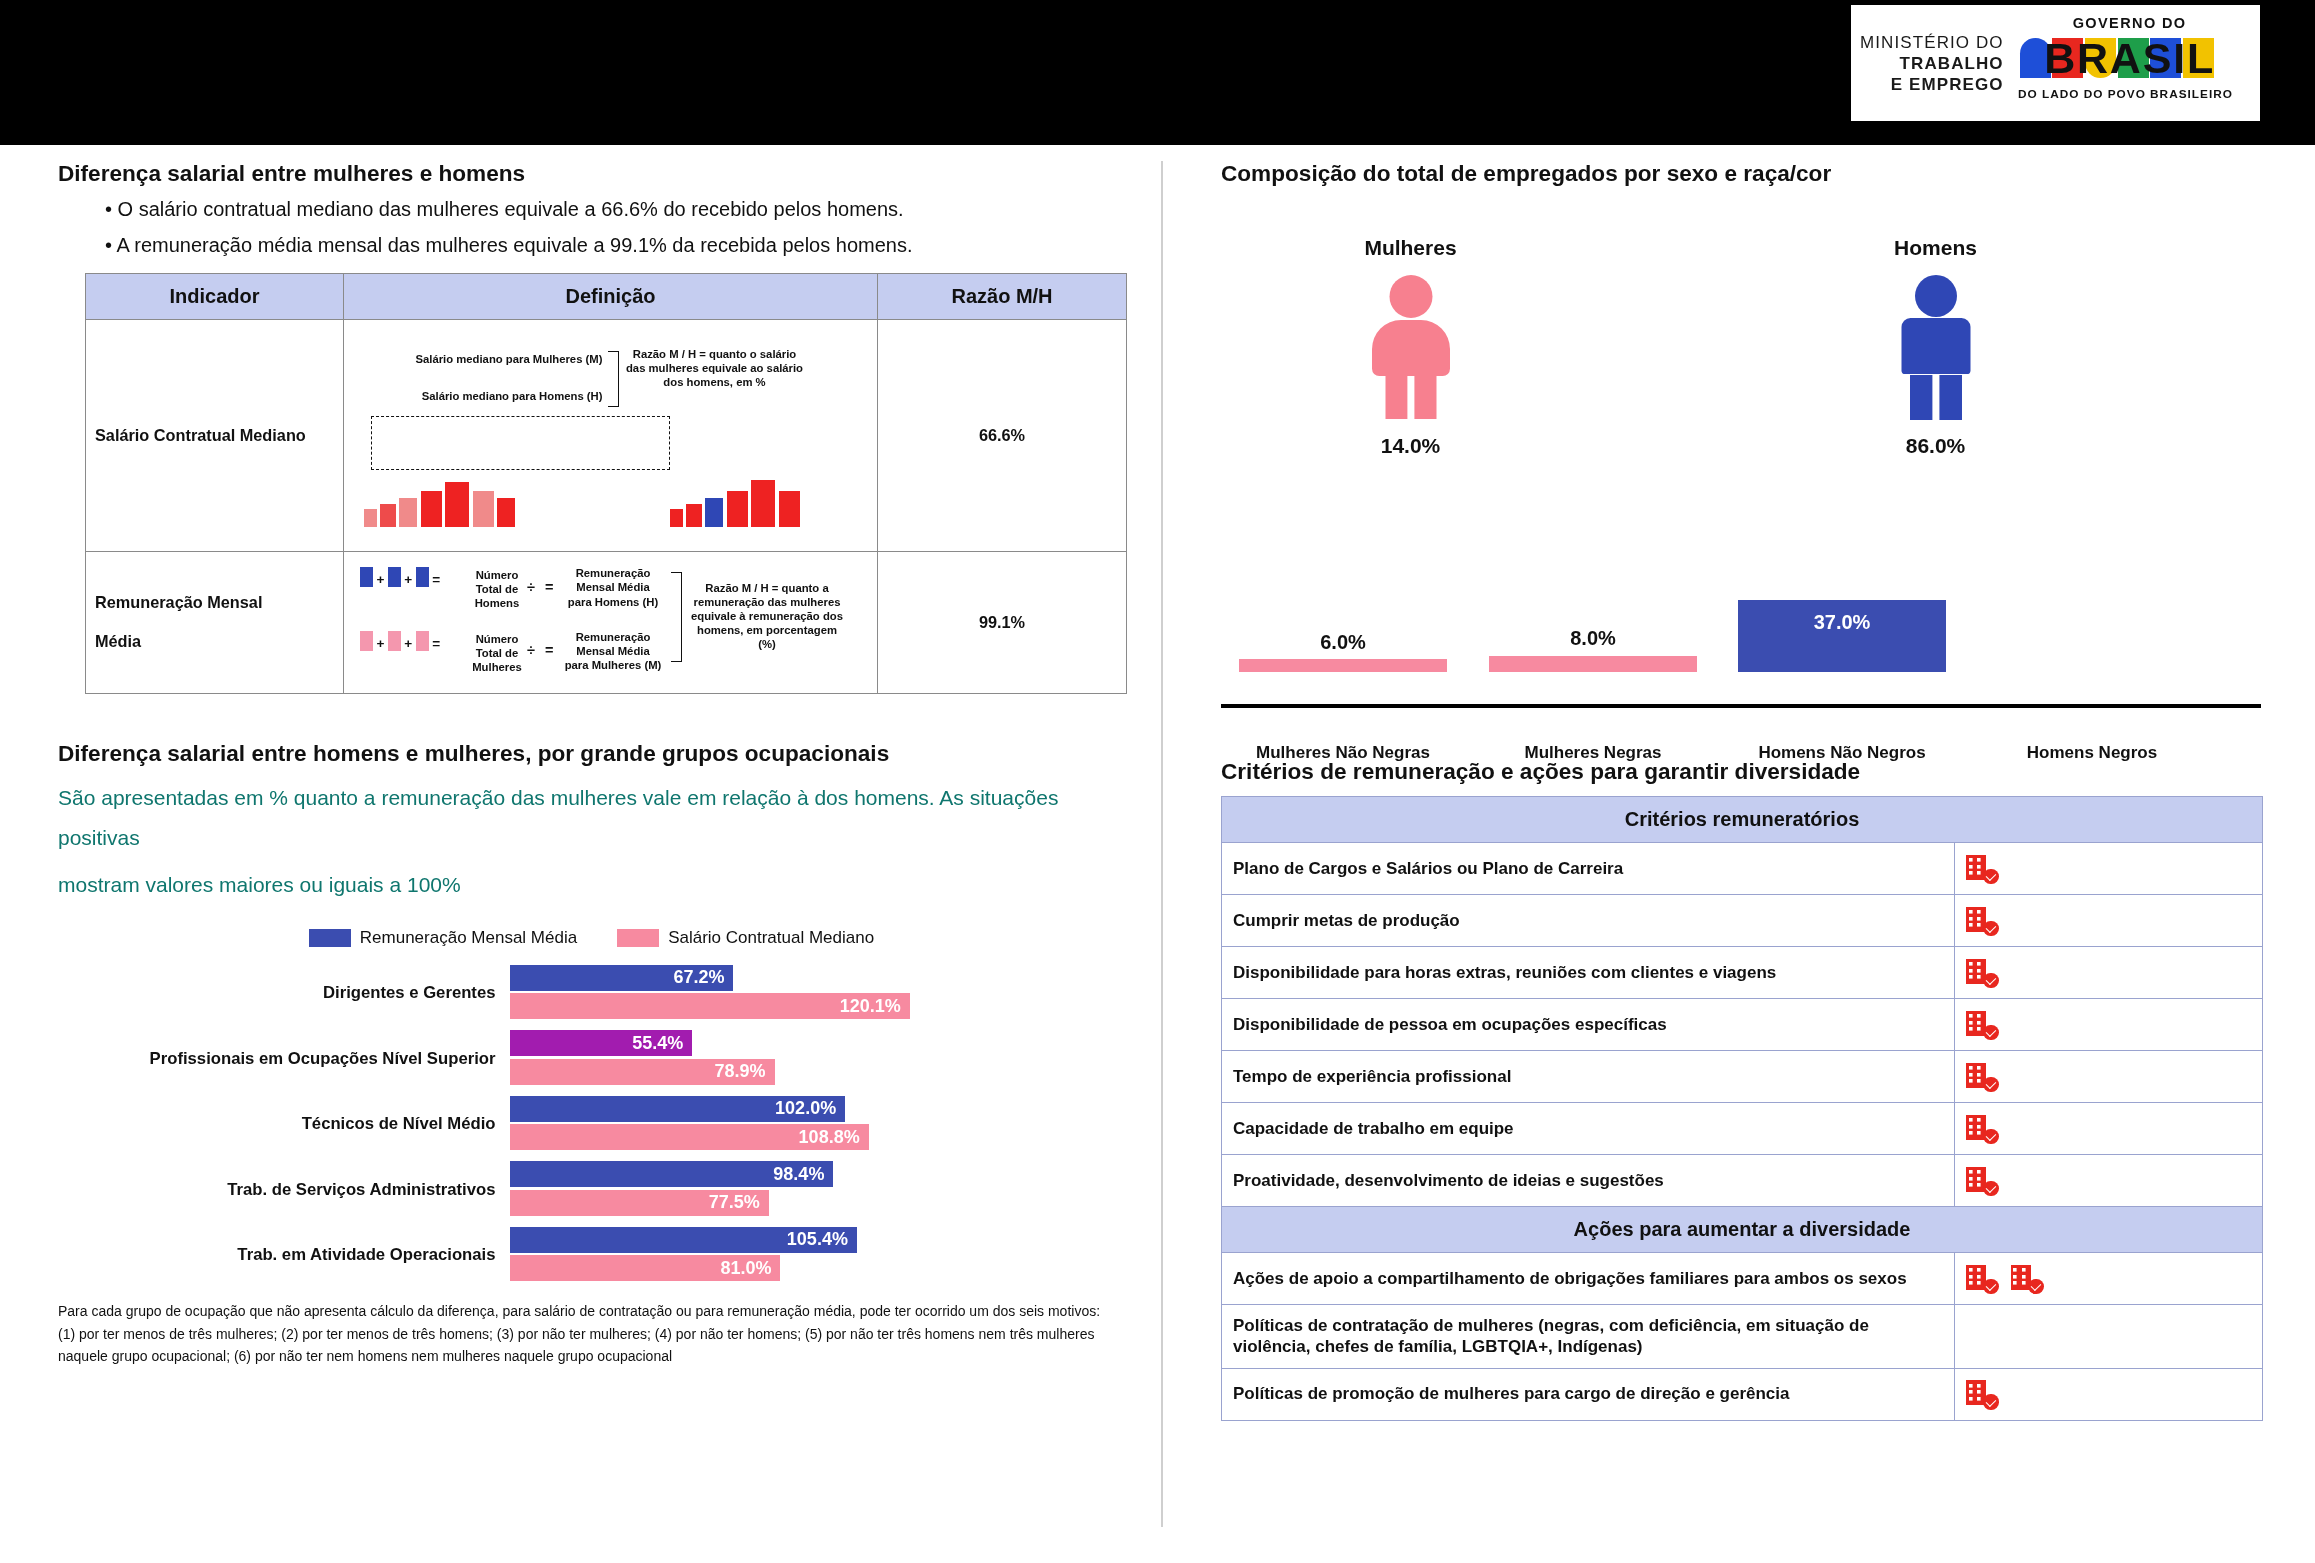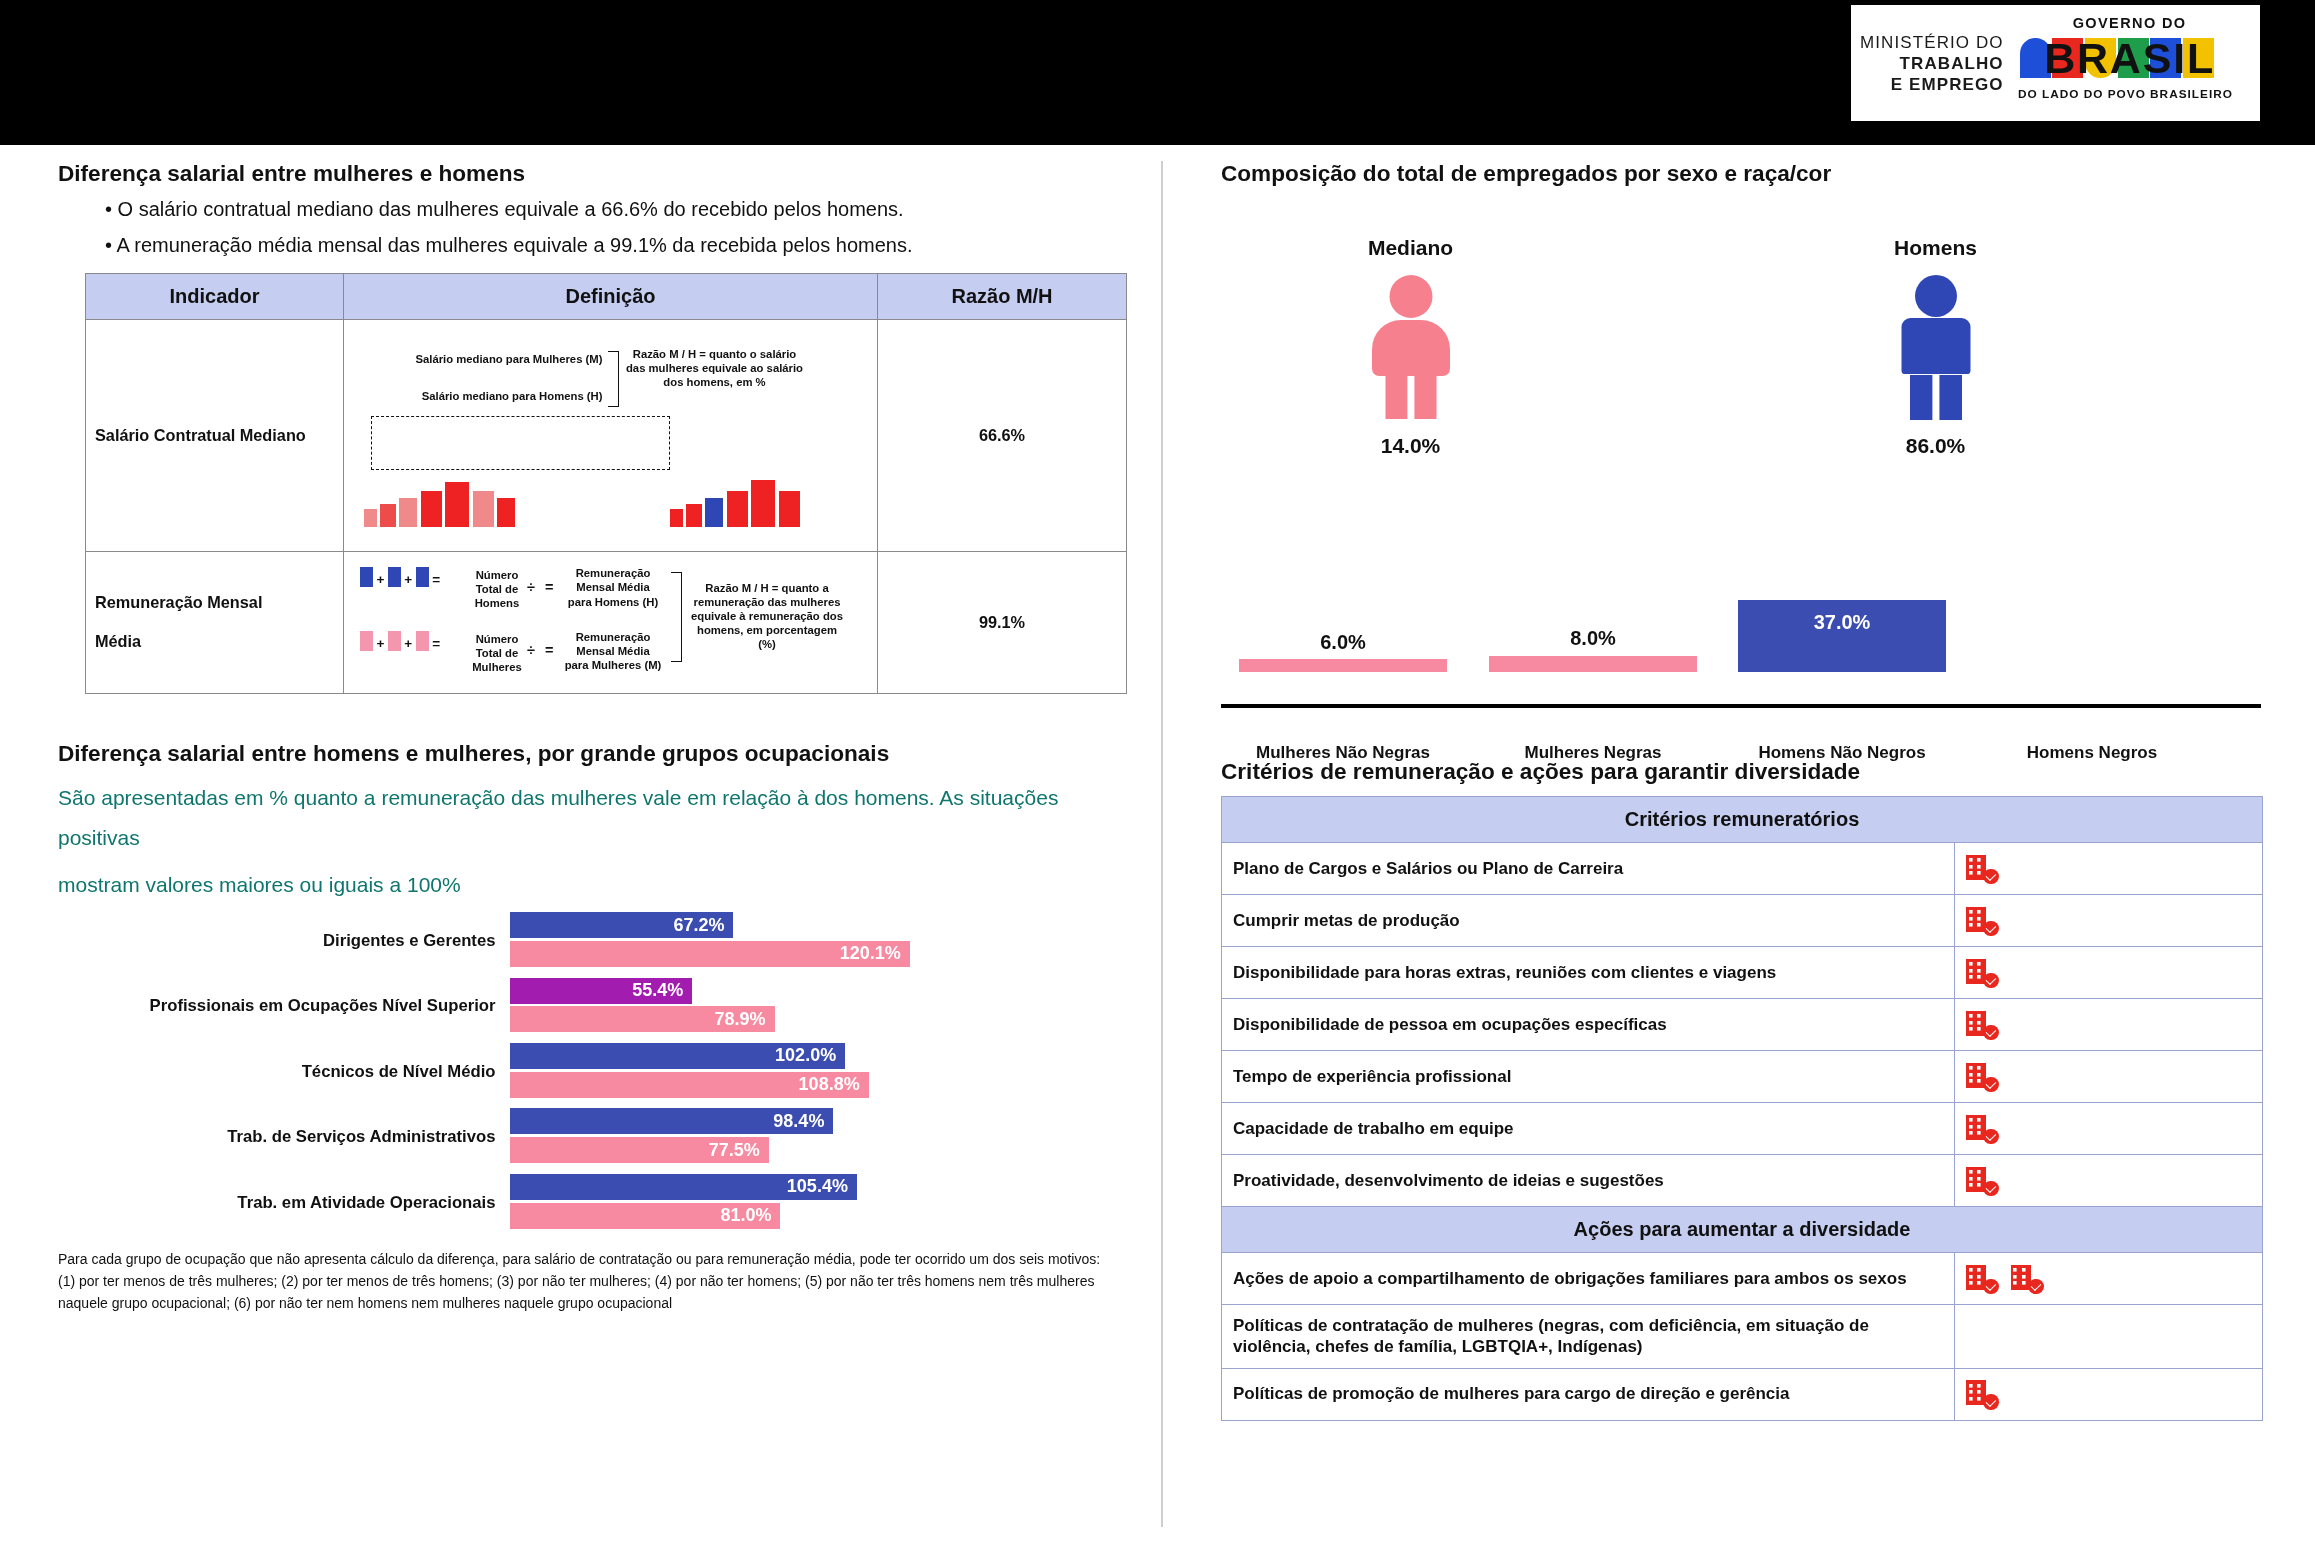--- a/index.html
+++ b/index.html
@@ -309,20 +309,30 @@
         <td class="ratio">99.1%</td>
       </tr>
     </tbody>
       </table>
 
     <h2 class="sec" style="margin-top:47px">Diferença salarial entre homens e mulheres, por grande grupos ocupacionais</h2>
 
     <div class="note">São apresentadas em % quanto a remuneração das mulheres vale em relação à dos homens. As situações positivas</div>
     <div class="note">mostram valores maiores ou iguais a 100%</div>
 
+    <div class="legend">
+      <div class="item">
+        <span class="sw2" style="background:#3b4db0"></span>
+        <span>Remuneração Mensal Média</span>
+      </div>
+      <div class="item">
+        <span class="sw2" style="background:#f78aa0"></span>
+        <span>Salário Contratual Mediano</span>
+      </div>
+    </div>
 
     <div class="barchart">
       <div class="grprow">
         <div class="grplabel">Dirigentes e Gerentes</div>
         <div class="grpbars">
           <div class="bar" style="background:#3b4db0;width:38%">67.2%</div>
           <div class="bar" style="background:#f78aa0;width:68%">120.1%</div>
         </div>
       </div>
       <div class="grprow">
@@ -358,21 +368,21 @@
     <div class="footnote">Para cada grupo de ocupação que não apresenta cálculo da diferença, para salário de contratação ou para remuneração média, pode ter ocorrido um dos seis motivos:(1) por ter menos de três mulheres; (2) por ter menos de três homens; (3) por não ter mulheres; (4) por não ter homens; (5) por não ter três homens nem três mulheres naquele grupo ocupacional; (6) por não ter nem homens nem mulheres naquele grupo ocupacional</div>
   </div>
 
   <div class="right">
 
     <h2 class="sec">Composição do total de empregados por sexo e raça/cor</h2>
 
     <div class="compos">
 
       <div class="sexcol" style="left:54px;">
-        <div class="lbl">Mediano</div>
+        <div class="lbl">Mulheres</div>
         <div style="position:relative;height:145px;">
           <div style="position:absolute;left:50%;top:0;transform:translateX(-50%);width:43px;height:43px;border-radius:50%;background:#f7808f;"></div>
           <div style="position:absolute;left:50%;top:45px;transform:translateX(-50%);width:78px;height:56px;background:#f7808f;border-radius:29px 29px 7.2px 7.2px;"></div>
           <div style="position:absolute;left:50%;top:101px;transform:translateX(-50%);width:51px;height:43px;background:#f7808f;"></div>
           <div style="position:absolute;left:50%;top:101px;transform:translateX(-50%);width:7.2px;height:43px;background:#ffffff;"></div>
         </div>
         <div class="pct">14.0%</div>
       </div>
 
       <div class="sexcol" style="left:579px;">

